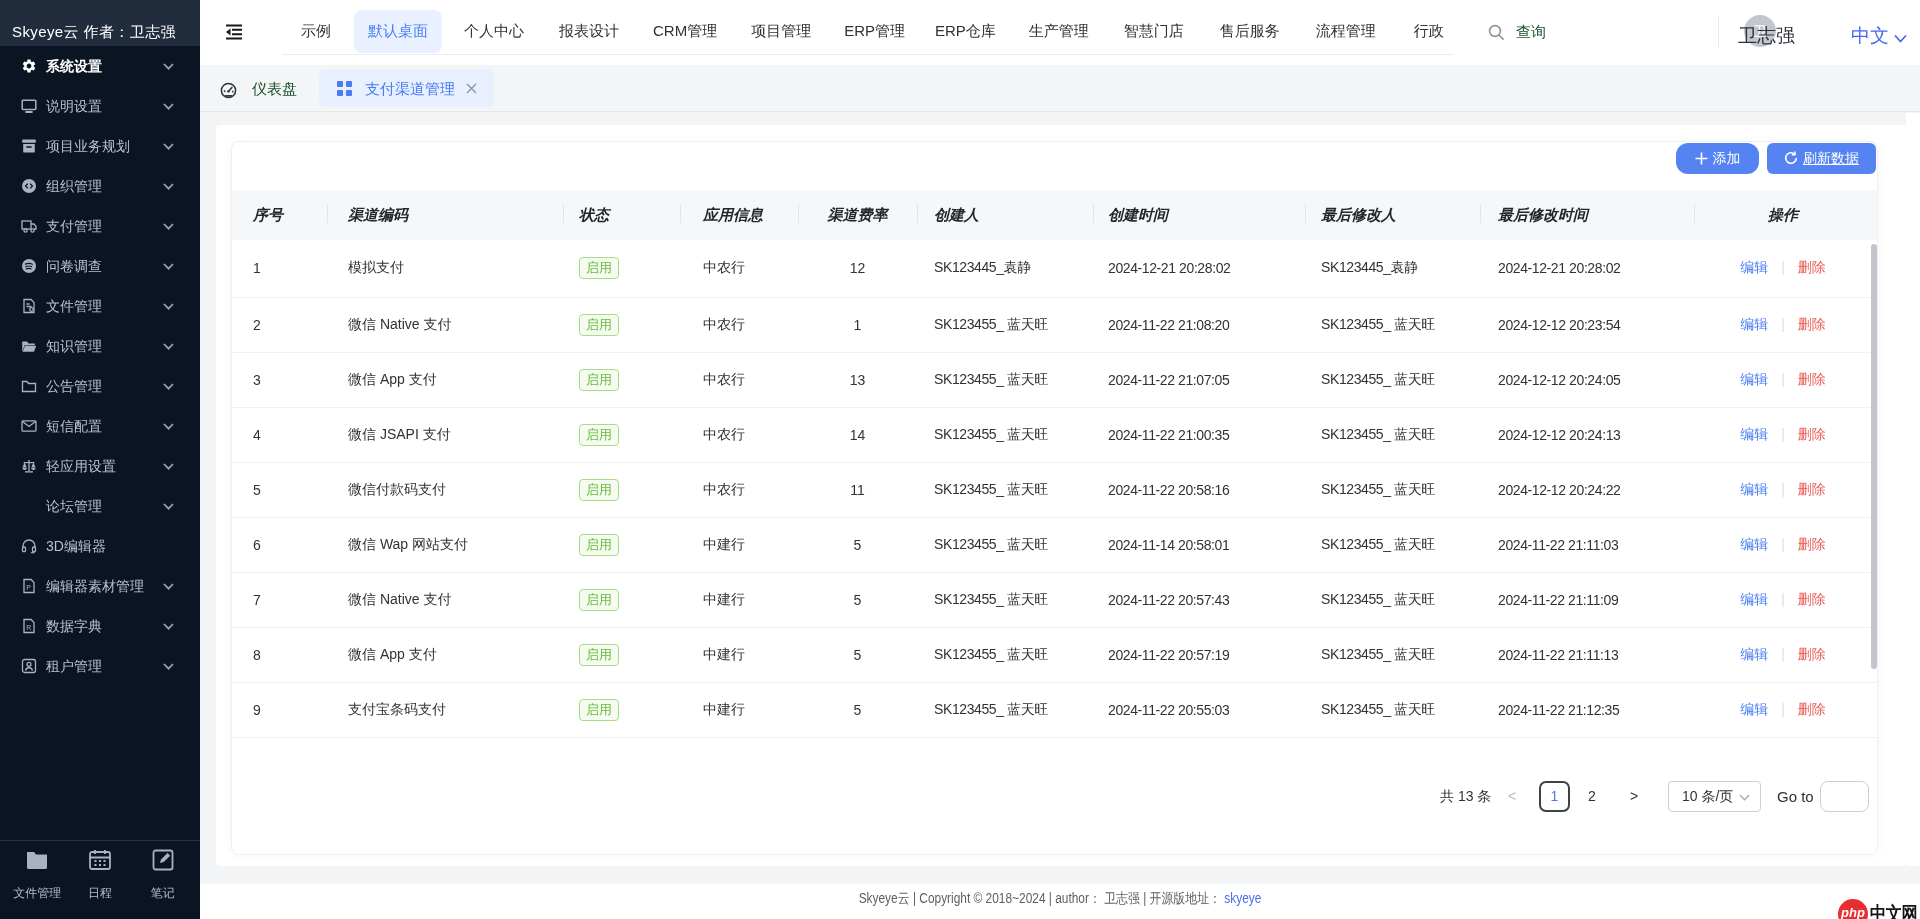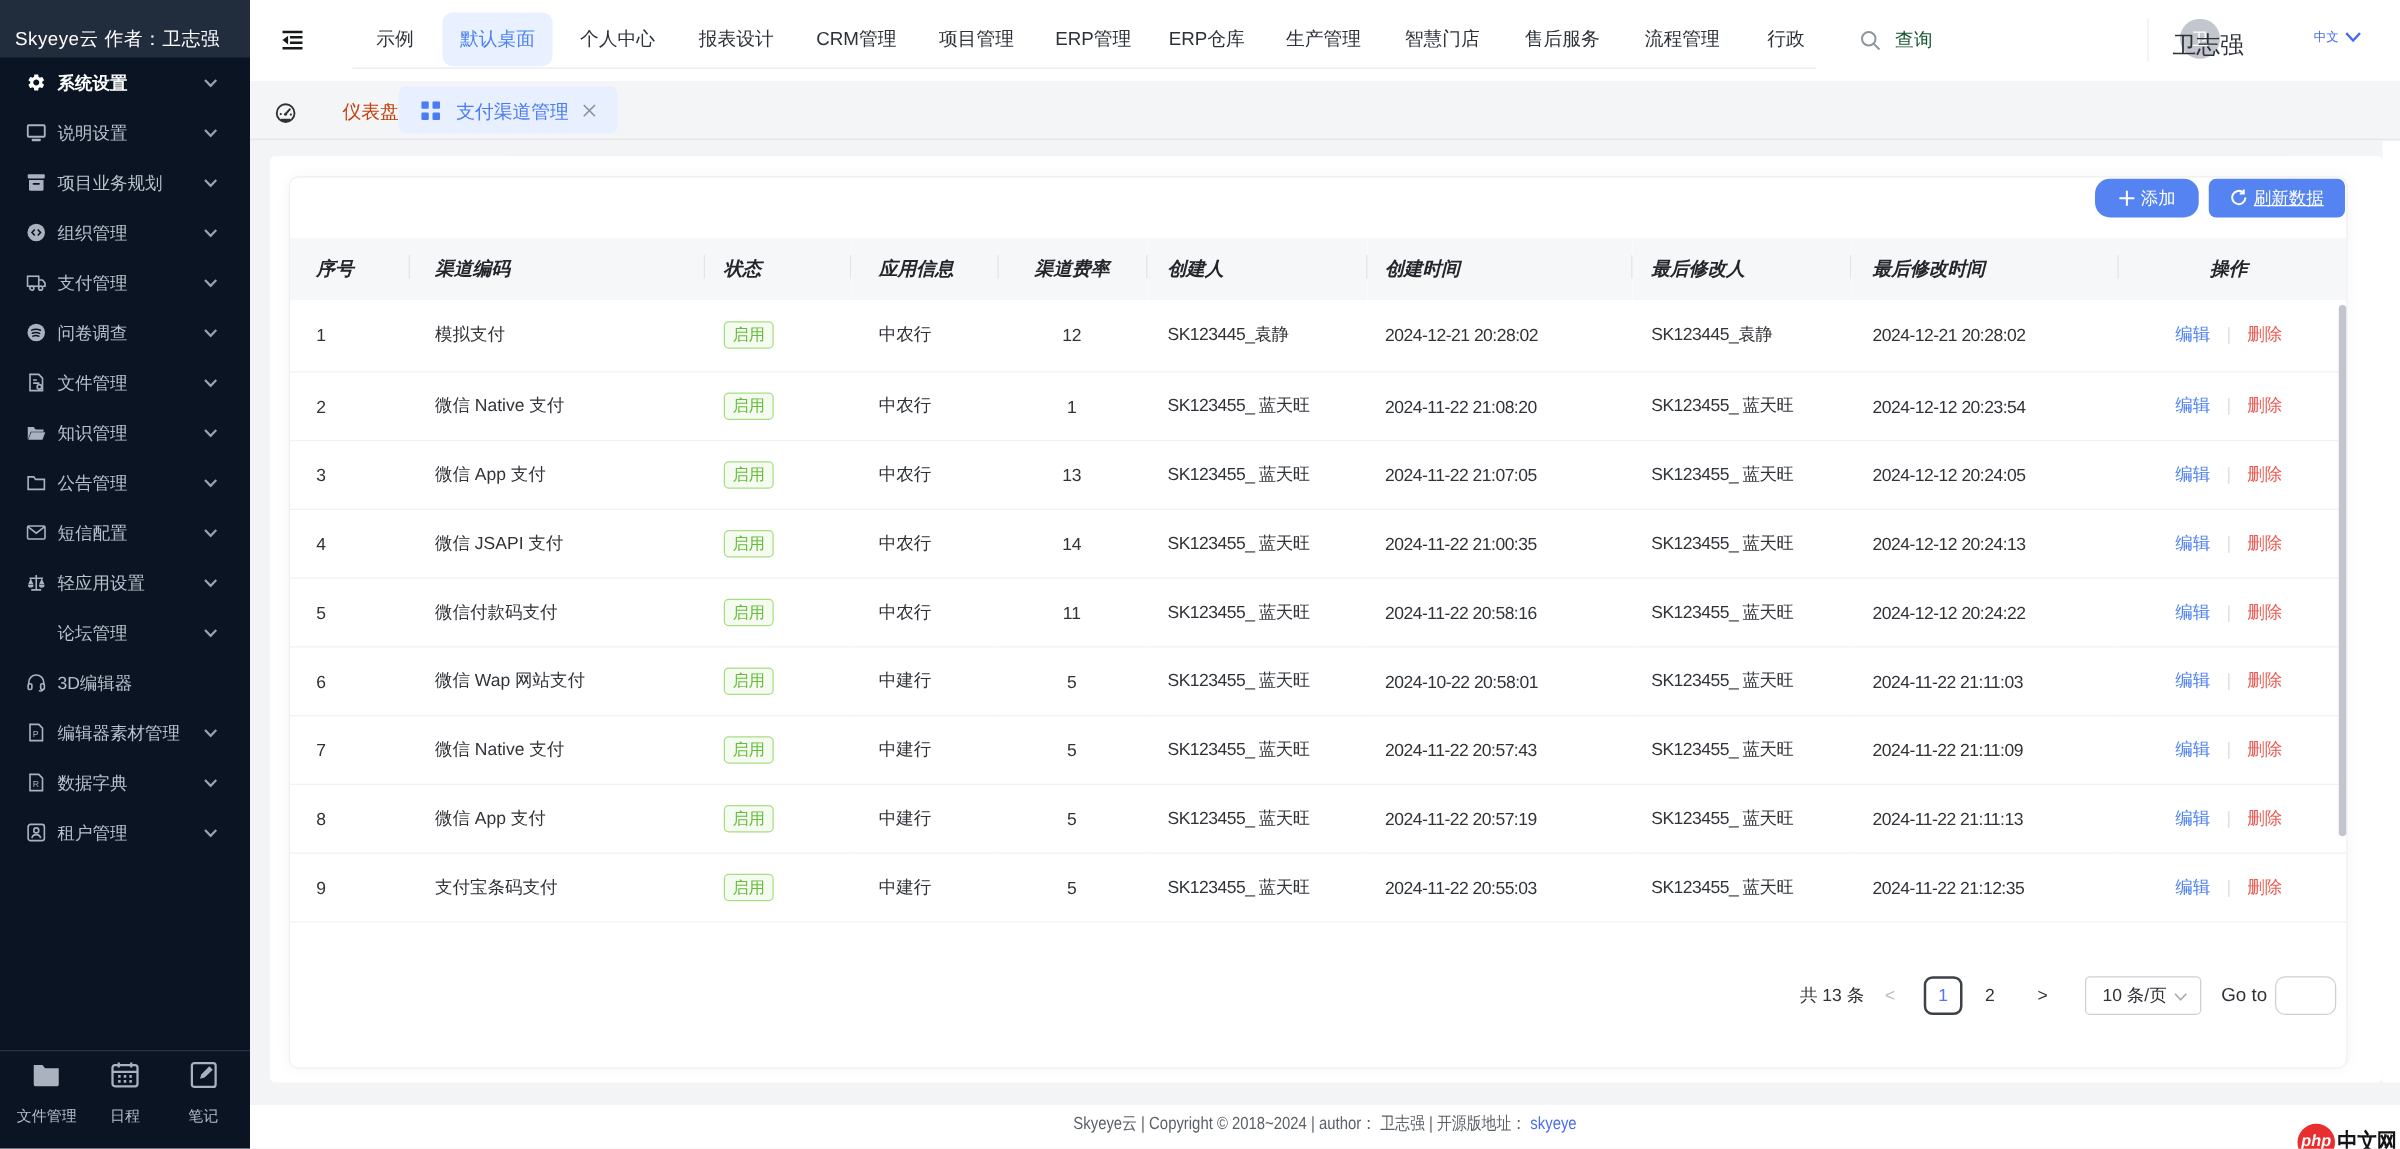--- a/index.html
+++ b/index.html
@@ -39,27 +39,27 @@
 .nmi:nth-child(9){margin-left:33px;}
 .nmi:nth-child(10){margin-left:35px;}
 .nmi:nth-child(11){margin-left:36px;}
 .nmi:nth-child(12){margin-left:36px;}
 .nmi:nth-child(13){margin-left:38px;}
 .search-ico { position:absolute; left:1288px; top:24px; }
 .search-ph { position:absolute; left:1316px; top:23px; color:#14532d; font-size:15px; }
 .vsep { position:absolute; left:1518px; top:15px; width:1px; height:34px; background:#ededf0; }
 .avatar { position:absolute; left:1544px; top:15px; width:32px; height:32px; border-radius:50%; background:#c3c7cd; color:#fff; font-size:14px; text-align:center; line-height:32px; }
 .uname { position:absolute; left:1538px; top:23px; color:#2d3138; font-size:19px; }
-.lang { position:absolute; left:1651px; top:23px; color:#4569f1; font-size:10px; }
+.lang { position:absolute; left:1651px; top:23px; color:#4569f1; font-size:19px; }
 .lang svg { vertical-align:-1px; margin-left:5px; }
 
 
 .tabsbar { position:absolute; left:200px; top:65px; width:1720px; height:47px; background:#f4f5f6; border-bottom:1px solid #e5e6e9; }
 .dash-ico { position:absolute; left:20px; top:17px; }
-.dash-txt { position:absolute; left:52px; top:15px; font-size:15px; color:#c2410c;margin-left:22px; }
+.dash-txt { position:absolute; left:52px; top:15px; font-size:15px; color:#14532d; }
 .tabpill { position:absolute; left:119px; top:4px; width:175px; height:38px; background:#e8efff; border-radius:6px; }
 .tabpill svg.grid { position:absolute; left:18px; top:12px; }
 .tabpill .t { position:absolute; left:46px; top:11px; color:#4a7cf2; font-size:15px; white-space:nowrap; }
 .tabpill .x { position:absolute; left:146px; top:13px; line-height:0; }
 
 
 .outer { position:absolute; left:216px; top:125px; width:1690px; height:741px; background:#fff; border-radius:4px; }
 .card { position:absolute; left:231px; top:141px; width:1647px; height:714px; background:#fff; border:1px solid #eff0f2; border-radius:8px; box-shadow:0 0 12px rgba(0,0,0,.04); }
 .btn { position:absolute; top:1px; height:31px; background:#5584f2; border-radius:6px; color:#fff; font-size:14px; line-height:31px; text-align:center; }
 .btn svg { vertical-align:-2px; margin-right:5px; }
@@ -438,21 +438,21 @@
             <td class="c9">2024-12-12 20:24:22</td>
             <td class="c10"><span class="op-edit">编辑</span><span class="op-sep">|</span><span class="op-del">删除</span></td>
           </tr>
           <tr>
             <td class="c1">6</td>
             <td class="c2">微信 Wap 网站支付</td>
             <td class="c3"><span class="badge">启用</span></td>
             <td class="c4">中建行</td>
             <td class="c5">5</td>
             <td class="c6">SK123455_ 蓝天旺</td>
-            <td class="c7">2024-10-22 20:58:01</td>
+            <td class="c7">2024-11-14 20:58:01</td>
             <td class="c8">SK123455_ 蓝天旺</td>
             <td class="c9">2024-11-22 21:11:03</td>
             <td class="c10"><span class="op-edit">编辑</span><span class="op-sep">|</span><span class="op-del">删除</span></td>
           </tr>
           <tr>
             <td class="c1">7</td>
             <td class="c2">微信 Native 支付</td>
             <td class="c3"><span class="badge">启用</span></td>
             <td class="c4">中建行</td>
             <td class="c5">5</td>

